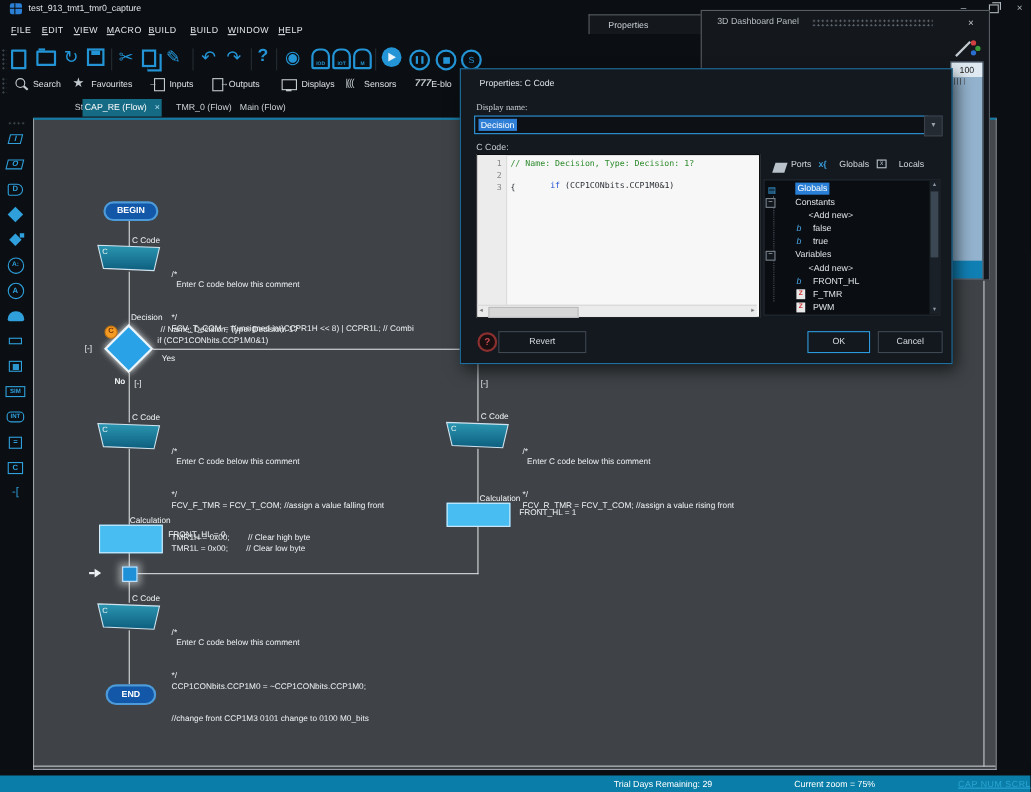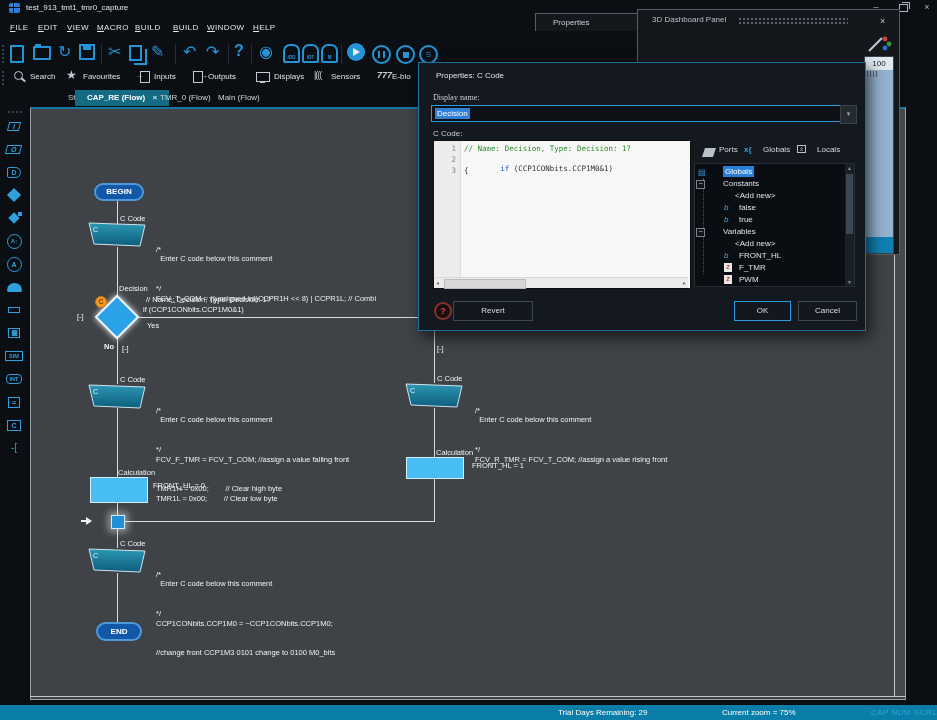--- a/index.html
+++ b/index.html
@@ -36,21 +36,21 @@
   
   .tb2lbl{position:absolute;top:72px;font-size:8px;color:#dde2e6;}
   .tb2icon{position:absolute;top:70px;color:#c3cad0;font-size:9px;}
   .searchglass{top:71px;width:7px;height:7px;border:1.5px solid #c3cad0;border-radius:50%;}
   .searchglass::after{content:"";position:absolute;left:6px;top:7px;width:5px;height:1.5px;background:#c3cad0;transform:rotate(42deg);}
   .monitor{top:72px;width:12px;height:8px;border:1.5px solid #c3cad0;}
   .monitor::after{content:"";position:absolute;left:3px;top:8px;width:5px;height:2px;background:#c3cad0;}
   .doorbox{top:71px;width:8px;height:10px;border:1.5px solid #c3cad0;}
   
   .tabbar-item{position:absolute;top:90px;height:16px;font-size:8px;line-height:16px;color:#cdd3d8;}
-  .tab-active{background:#156a84;color:#fff;font-weight:bold;padding:0 12px;}
+  .tab-active{background:#156a84;color:#fff;font-weight:normal;padding:0 2px;}
   .tabarrow{position:absolute;top:93px;font-size:7px;color:#cdd3d8;}
   
   .ltool{position:absolute;left:3px;width:22px;height:20px;color:#2fa0dc;font-size:7px;font-weight:bold;
          display:flex;align-items:center;justify-content:center;}
   .lt-box{border:1.5px solid #2fa0dc;padding:1px 3px;}
   .lt-par{border:1.5px solid #2fa0dc;padding:0px 4px;transform:skewX(-14deg);}
   .lt-diamond{width:10px;height:10px;background:#2fa0dc;transform:rotate(45deg);}
   .lt-circle{border:1.5px solid #2fa0dc;border-radius:50%;width:13px;height:13px;line-height:13px;text-align:center;padding:0;}
   .lt-dome{width:15px;height:9px;background:#2fa0dc;border-radius:8px 8px 2px 2px;}
   
@@ -466,16 +466,16 @@
     <div class="helpcirc">?</div>
     <div class="dbtn" style="left:34px;width:78px;">Revert</div>
     <div class="dbtn" style="left:315px;width:55px;border-color:#2e9ade;">OK</div>
     <div class="dbtn" style="left:379px;width:57px;">Cancel</div>
   </div>
 
   <div class="fline" style="left:30px;top:696px;width:875px;height:1px;background:#c6cacd;"></div>
   <div class="abs statusbar">
     <span class="txt" style="left:558px;top:0;">Trial Days Remaining: 29</span>
     <span class="txt" style="left:722px;top:0;">Current zoom = 75%</span>
-    <span class="txt" style="left:871px;top:0;color:#2ba6d6;letter-spacing:.5px;">CAP NUM SCRL</span>
+    <span class="txt" style="left:871px;top:0;color:#2ba6d6;letter-spacing:.5px;text-decoration:underline;">CAP NUM SCRL</span>
   </div>
 
 </div>
 
 </body></html>

